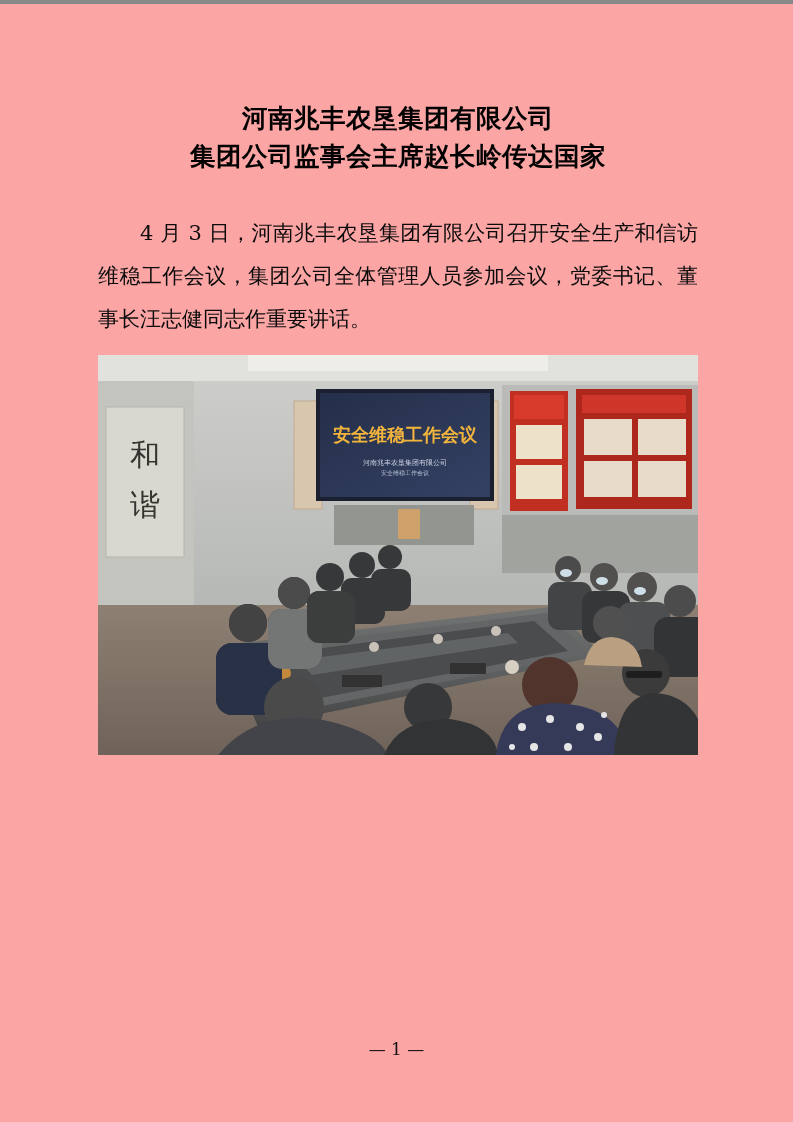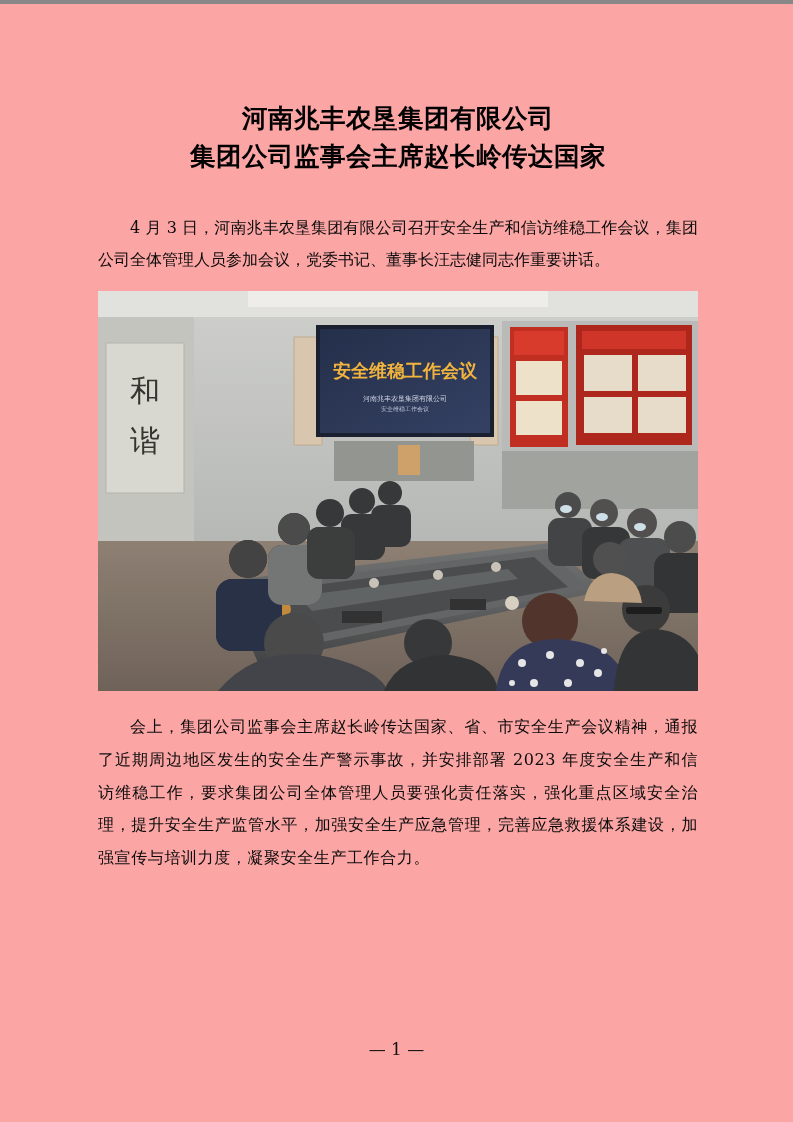--- a/index.html
+++ b/index.html
@@ -31,21 +31,21 @@
     line-height: 1.50;
     letter-spacing: 0.5px;
     color: #000;
     margin: 0 0 0 0;
   }
   .doc-title .line2 {
     display: block;
   }
   .body-para {
     font-family: "DejaVu Serif", "Liberation Serif", serif;
-    font-size: 16px;
+    font-size: 21px;
     line-height: 2.05;
     text-align: justify;
     text-justify: inter-ideograph;
     text-indent: 2em;
     margin: 0;
     color: #0b0b0b;
   }
   .para-first {
     margin-top: 36px;
   }
@@ -219,19 +219,18 @@
           <rect x="528" y="316" width="36" height="7" rx="3" fill="#14171a"></rect>
         </g>
 
         <circle cx="512" cy="268" r="17" fill="#4a4c50"></circle>
         <path d="M486 310 Q492 282 514 282 Q540 284 544 312 Z" fill="#b9a183"></path>
 
         <rect x="0" y="0" width="600" height="400" fill="#d8a25a" opacity="0.05"></rect>
       </svg>
     </div>
 
-    <p class="body-para para-second">会上，集团公司监事会主席赵长岭传达国家、省、市安全生产会议精神，通报了近期周边地区发生的安全生产警示事故，并安排部署 2023 年度安全生产和信访维稳工作，要求集团公司全体管理人员要强化责任落实，强化重点区域安全治理，提升安全生产监管水平，加强安全生产应急管理，完善应急救援体系建设，加强宣传与培训力度，凝聚安全生产工作合力。</p>
 
   </div>
 
   <div class="page-number">— 1 —</div>
 
 </div>
 
 </body></html>

